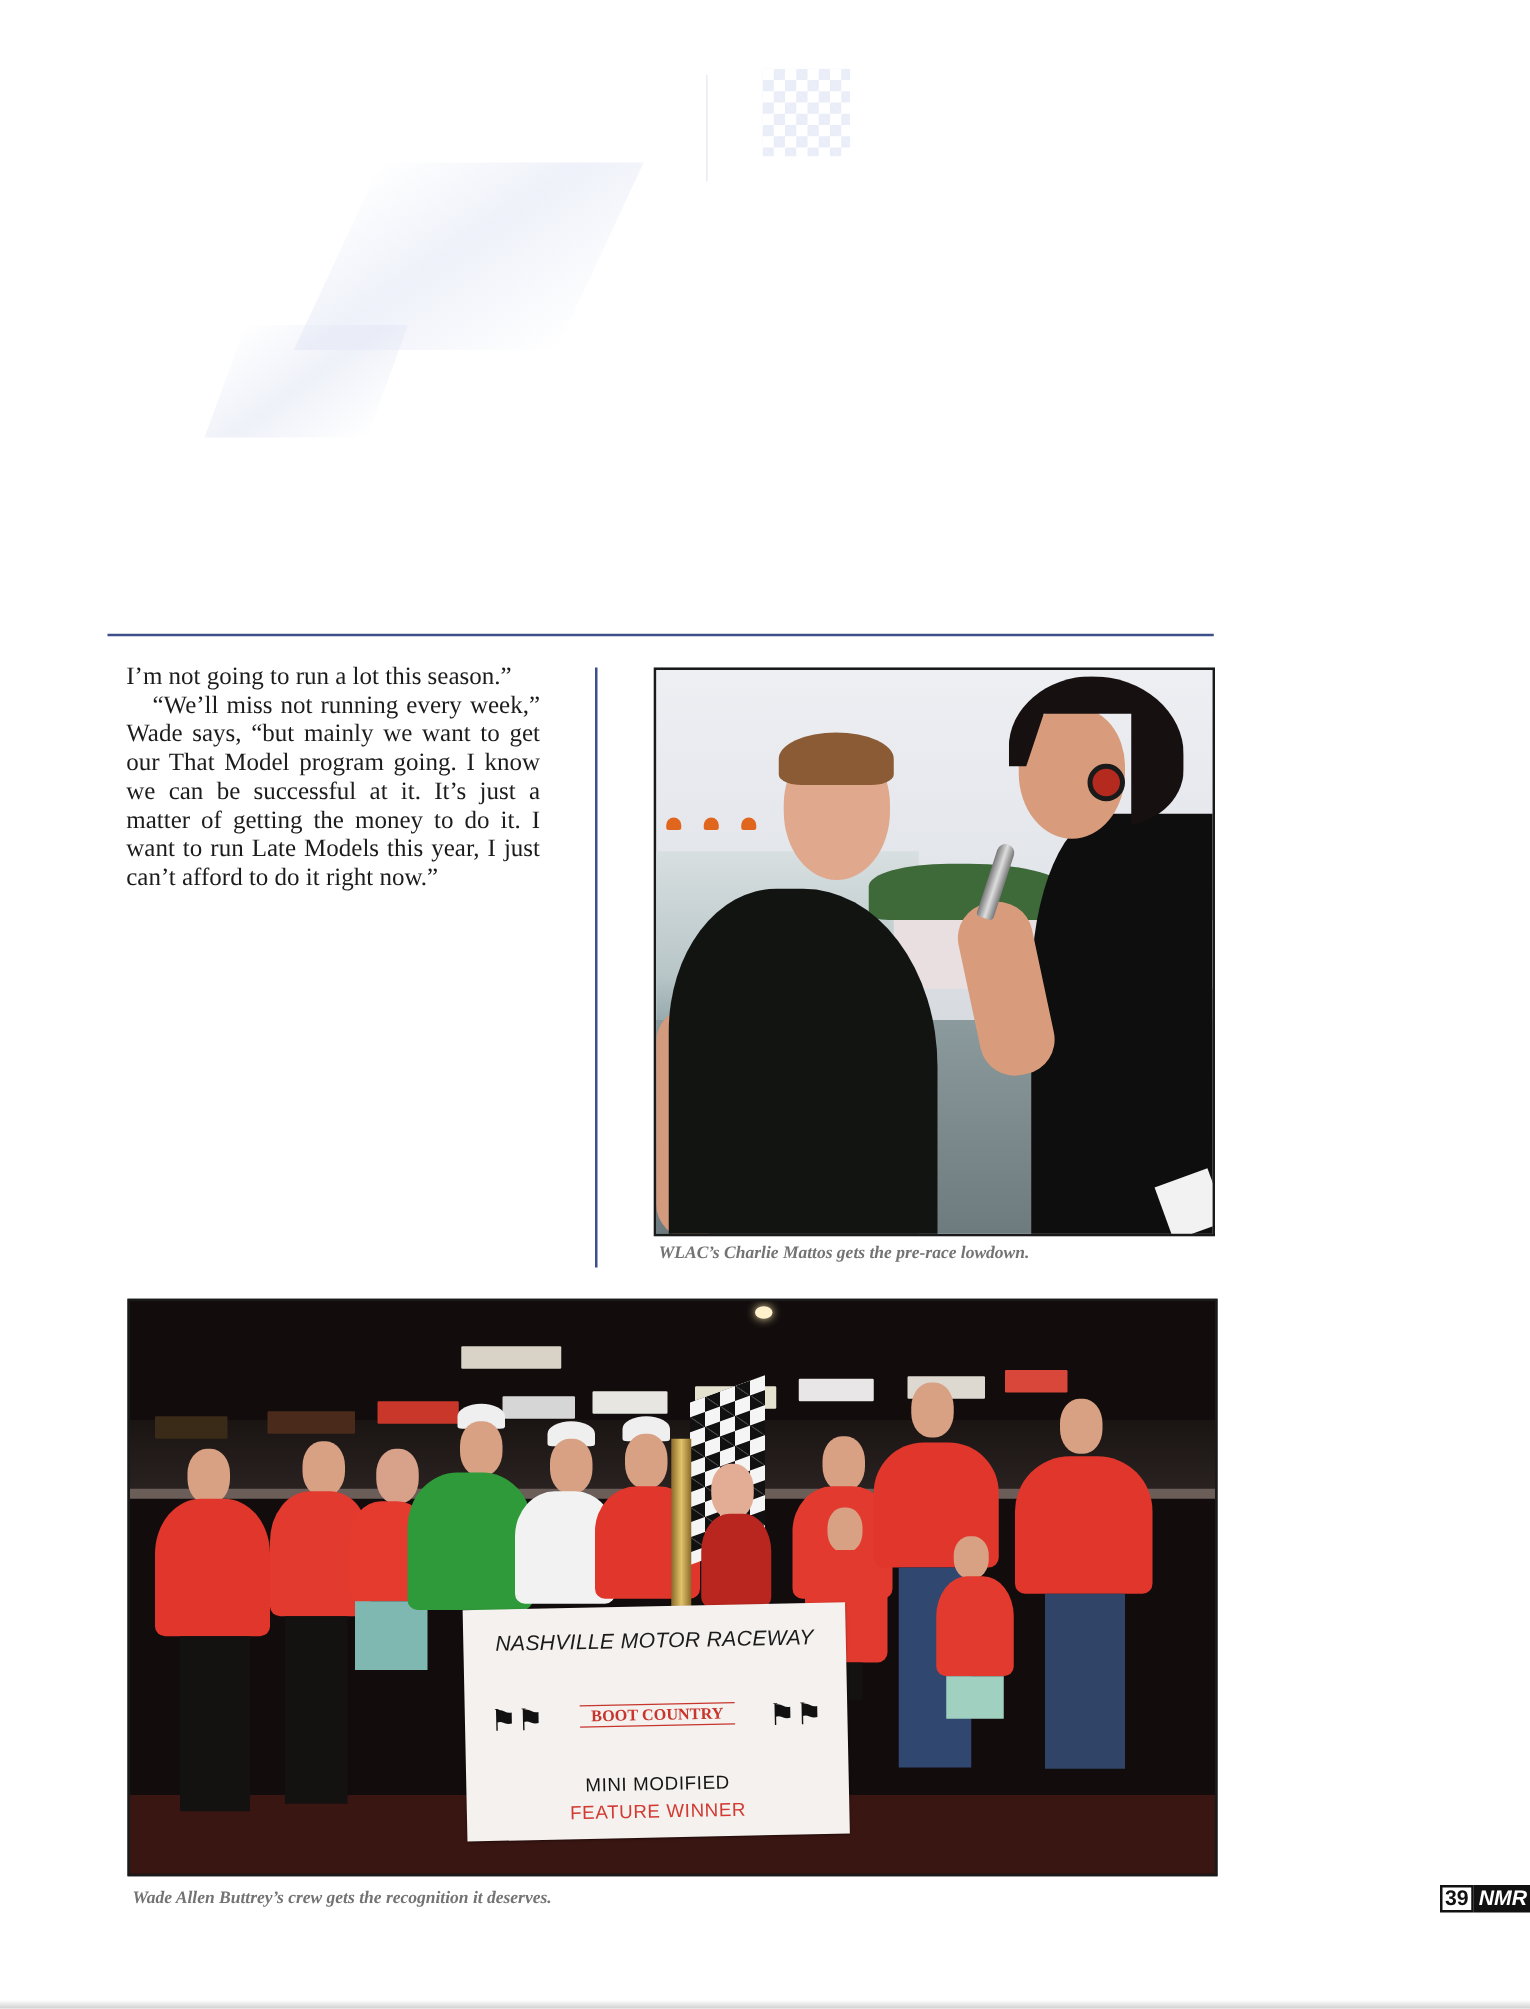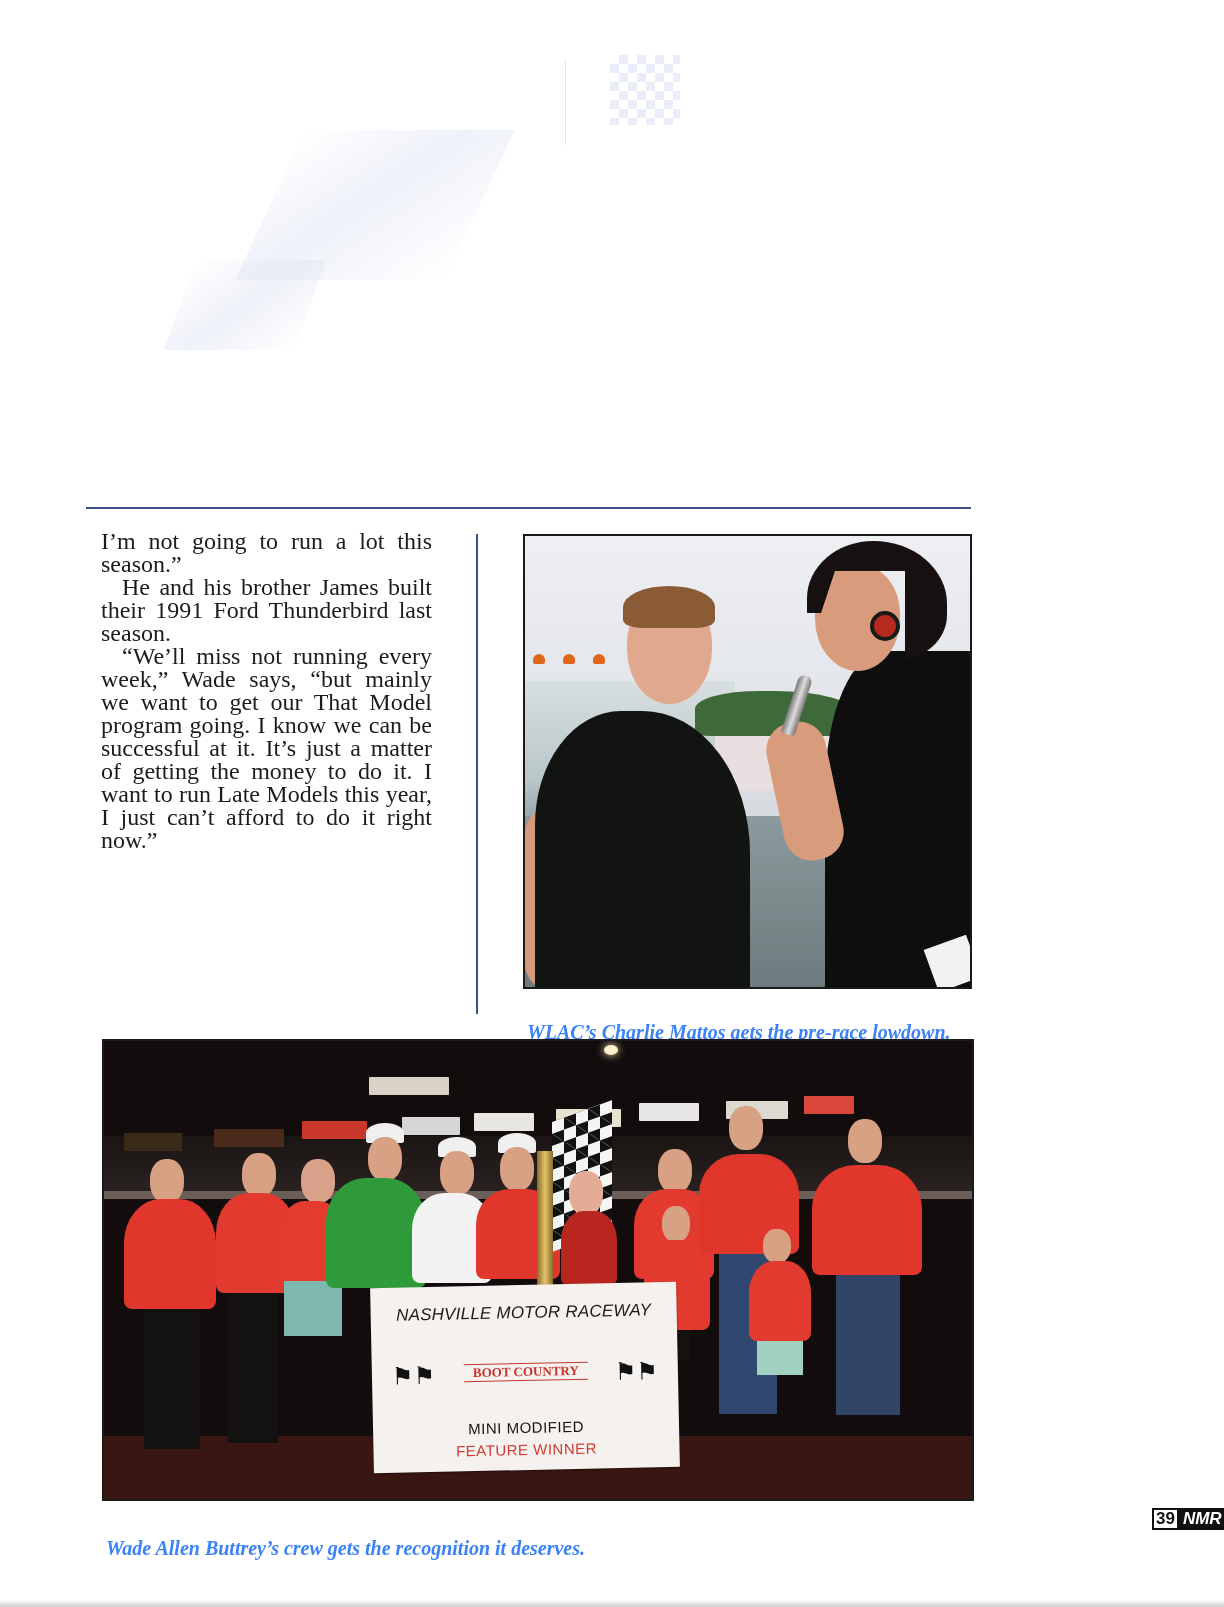--- a/index.html
+++ b/index.html
@@ -18,21 +18,21 @@
     .ghost-art .g4 { position: absolute; left: 460px; top: 15px; width: 70px; height: 70px;
       background-image:
         linear-gradient(45deg, rgba(225,230,245,0.7) 25%, transparent 25%, transparent 75%, rgba(225,230,245,0.7) 75%),
         linear-gradient(45deg, rgba(225,230,245,0.7) 25%, transparent 25%, transparent 75%, rgba(225,230,245,0.7) 75%);
       background-size: 18px 18px; background-position: 0 0, 9px 9px; }
 
     .rule-top { position: absolute; left: 86px; top: 507px; width: 885px; height: 2px; background: #3d4f8a; }
     .rule-col { position: absolute; left: 476px; top: 534px; width: 2px; height: 480px; background: #3d4f8a; }
 
     
-    .body-col { position: absolute; left: 101px; top: 530px; width: 331px; font-size: 24px; line-height: 23px; }
+    .body-col { position: absolute; left: 101px; top: 530px; width: 331px; font-size: 20px; line-height: 23px; }
     .body-col p { text-align: justify; text-indent: 21px; }
     .body-col p.first { text-indent: 0; }
 
     
     .photo { position: absolute; border: 2px solid #1a1a1a; overflow: hidden; }
     .photo-interview { left: 523px; top: 534px; width: 449px; height: 455px; background: #c8ccd0; }
     .photo-crew { left: 102px; top: 1039px; width: 872px; height: 462px; background: #120d0c; }
 
     
     .sky { position: absolute; left: 0; top: 0; width: 100%; height: 62%;
@@ -76,21 +76,21 @@
     .banner-title { position: absolute; left: 0; top: 18px; width: 100%; font-size: 17px; font-style: italic; color: #1b1b1b; letter-spacing: 0.2px; }
     .banner-flags { position: absolute; top: 75px; font-size: 24px; color: #111; }
     .banner-flags.left { left: 20px; }
     .banner-flags.right { right: 20px; }
     .banner-sponsor { position: absolute; left: 92px; top: 78px; width: 124px; height: 18px; border-top: 1.5px solid #c7352d; border-bottom: 1.5px solid #c7352d;
       font-family: "Liberation Serif", "DejaVu Serif", serif; font-weight: bold; font-size: 13px; line-height: 15px; color: #c7352d; }
     .banner-class { position: absolute; left: 0; top: 134px; width: 100%; font-size: 15px; color: #151515; letter-spacing: 0.5px; }
     .banner-award { position: absolute; left: 0; top: 156px; width: 100%; font-size: 15px; color: #d23a32; letter-spacing: 0.5px; }
 
     
-    .caption { position: absolute; font-family: "Liberation Serif", "DejaVu Serif", serif; font-style: italic; font-weight: bold; font-size: 20px; color: #3b82f6; margin-top: 26px; }
+    .caption { position: absolute; font-family: "Liberation Serif", "DejaVu Serif", serif; font-style: italic; font-weight: bold; font-size: 14px; color: #737373; }
     .caption-interview { left: 527px; top: 995px; }
     .caption-crew { left: 106px; top: 1511px; }
 
     
     .page-badge { position: absolute; left: 1152px; top: 1508px; height: 22px; display: flex; align-items: stretch; font-family: "Liberation Sans", "DejaVu Sans", sans-serif; font-weight: bold; }
     .page-num { background: #ffffff; border: 2px solid #111; color: #111; font-size: 17px; line-height: 18px; padding: 0 2px; }
     .page-brand { background: #111; color: #fff; font-style: italic; font-size: 17px; line-height: 22px; padding: 0 4px 0 4px; }
 
     .bottom-edge { position: absolute; left: 0; top: 1600px; width: 100%; height: 7px; background: linear-gradient(180deg,#ffffff,#cfcfcf); }
   </style>
@@ -102,21 +102,20 @@
   <div class="g2"></div>
   <div class="g3"></div>
   <div class="g4"></div>
 </div>
 
 <div class="rule-top"></div>
 <div class="rule-col"></div>
 
 <div class="body-col">
   <p class="first">I’m not going to run a lot this season.”</p>
-  <p>He and his brother James built their 1991 Ford Thunderbird last season.</p>
   <p>“We’ll miss not running every week,” Wade says, “but mainly we want to get our That Model program going. I know we can be successful at it. It’s just a matter of getting the money to do it. I want to run Late Models this year, I just can’t afford to do it right now.”</p>
 </div>
 
 <div class="photo photo-interview">
   <div class="sky"></div>
   <div class="truck"></div>
   <div class="truck-light" style="left:8px"></div>
   <div class="truck-light" style="left:38px"></div>
   <div class="truck-light" style="left:68px"></div>
   <div class="trees"></div>

